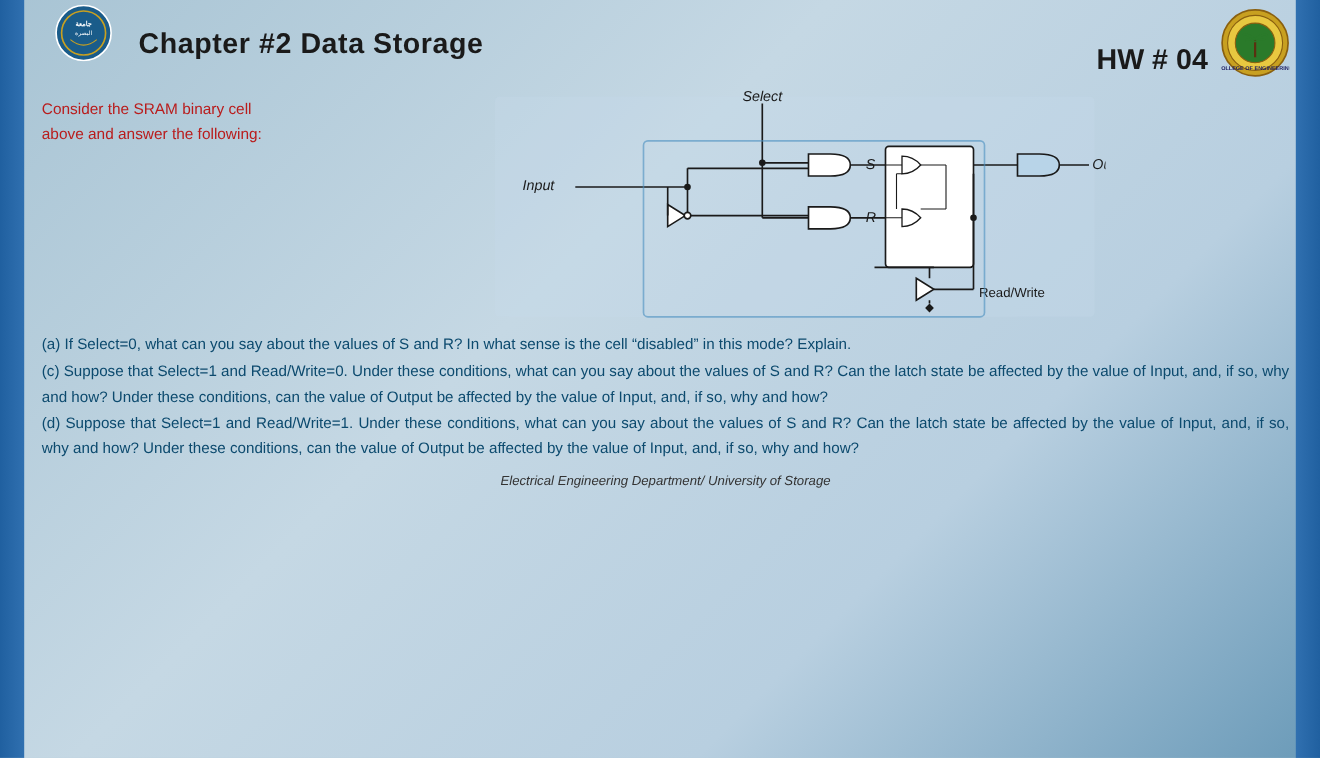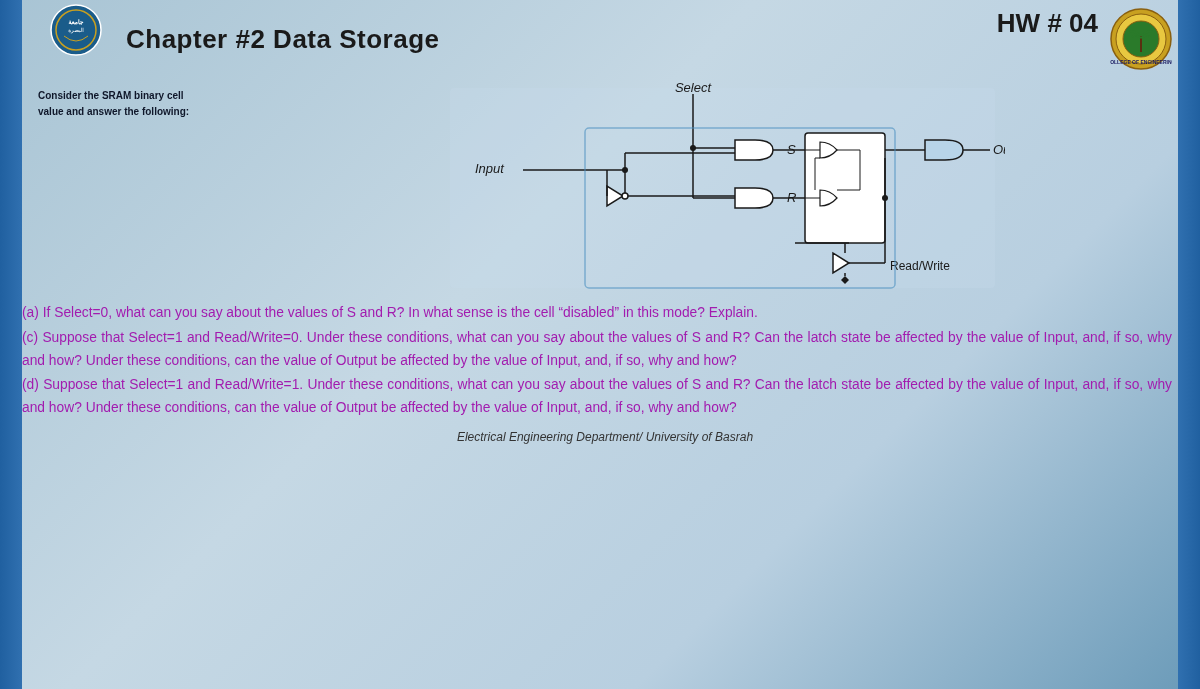--- a/index.html
+++ b/index.html
@@ -75,42 +75,42 @@
 
     
     .diagram-section {
       display: flex;
       align-items: flex-start;
       padding: 0 16px 0 16px;
       gap: 20px;
     }
 
     .problem-intro {
-      font-size: 10px;
-      color: #0f172a;
+      font-size: 14px;
+      color: #b91c1c;
       line-height: 1.6;
       padding-top: 10px;
       flex-shrink: 0;
       width: 220px;
-      font-weight: bold;
+      font-weight: normal;
     }
 
     .circuit-container {
       flex: 1;
       display: flex;
       justify-content: center;
       align-items: flex-end;
       position: relative;
     }
 
     
     .questions {
-      padding: 4px 16px 4px 0;
+      padding: 4px 16px 4px 16px;
       font-size: 13.8px;
-      color: #a21caf;
+      color: #0c4a6e;
       line-height: 1.65;
     }
 
     .questions p {
       margin-bottom: 2px;
       text-align: justify;
     }
 
     .footer {
       text-align: center;
@@ -141,21 +141,21 @@
       <text x="26" y="20" text-anchor="middle" fill="#fff" font-size="6" font-weight="bold">جامعة</text>
       <text x="26" y="28" text-anchor="middle" fill="#fff" font-size="5.5">البصرة</text>
       <path d="M14 32 Q26 42 38 32" stroke="#c8a020" stroke-width="1" fill="none"></path>
     </svg>
   </div>
 
   <div class="header">
     <div style="padding-left:44px;">
       <span class="chapter-title">Chapter #2 Data Storage</span>
     </div>
-    <div style="display:flex; align-items:flex-start; gap:12px;margin-left:36px;">
+    <div style="display:flex; align-items:flex-end; gap:12px;margin-left:36px;">
       <span class="hw-title">HW # 04</span>
 
       <div style="width:62px;height:62px;">
         <svg width="62" height="62" viewBox="0 0 62 62">
           <circle cx="31" cy="31" r="30" fill="#c8a020" stroke="#8a6010" stroke-width="1.5"></circle>
           <circle cx="31" cy="31" r="25" fill="#e8c840" stroke="#8a6010" stroke-width="1"></circle>
           <circle cx="31" cy="31" r="18" fill="#2a7a2a" stroke="#8a6010" stroke-width="1"></circle>
 
           <line x1="31" y1="44" x2="31" y2="28" stroke="#5a3010" stroke-width="2"></line>
           <path d="M31 28 Q24 22 20 24" stroke="#2a7a2a" stroke-width="2" fill="none"></path>
@@ -165,21 +165,21 @@
           <text x="31" y="56" text-anchor="middle" fill="#1a1a60" font-size="5" font-weight="bold">COLLEGE OF ENGINEERING</text>
         </svg>
       </div>
     </div>
   </div>
 
   <div class="diagram-section">
 
     <div class="problem-intro">
       <span>Consider the SRAM binary cell</span><br>
-      <span>value and answer the following:</span>
+      <span>above and answer the following:</span>
     </div>
 
     <div class="circuit-container">
       <svg class="circuit-svg" width="560" height="220" viewBox="0 0 560 220">
 
         <rect x="5" y="10" width="545" height="200" rx="4" fill="rgba(200,220,235,0.3)" stroke="none"></rect>
 
         <text x="248" y="14" text-anchor="middle" font-size="13" fill="#1a1a1a" font-style="italic">Select</text>
         <line x1="248" y1="16" x2="248" y2="70" stroke="#1a1a1a" stroke-width="1.5"></line>
         <circle cx="248" cy="70" r="3" fill="#1a1a1a"></circle>
@@ -269,16 +269,16 @@
     </div>
   </div>
 
   <div class="questions">
     <p>(a) If Select=0, what can you say about the values of S and R? In what sense is the cell “disabled” in this mode? Explain.</p>
     <p>(c) Suppose that Select=1 and Read/Write=0. Under these conditions, what can you say about the values of S and R? Can the latch state be affected by the value of Input, and, if so, why and how? Under these conditions, can the value of Output be affected by the value of Input, and, if so, why and how?</p>
     <p>(d) Suppose that Select=1 and Read/Write=1. Under these conditions, what can you say about the values of S and R? Can the latch state be affected by the value of Input, and, if so, why and how? Under these conditions, can the value of Output be affected by the value of Input, and, if so, why and how?</p>
   </div>
 
   <div class="footer">
-    <span>Electrical Engineering Department/ University of Basrah</span>
+    <span>Electrical Engineering Department/ University of Storage</span>
   </div>
 
 </div>
 
 </body></html>

